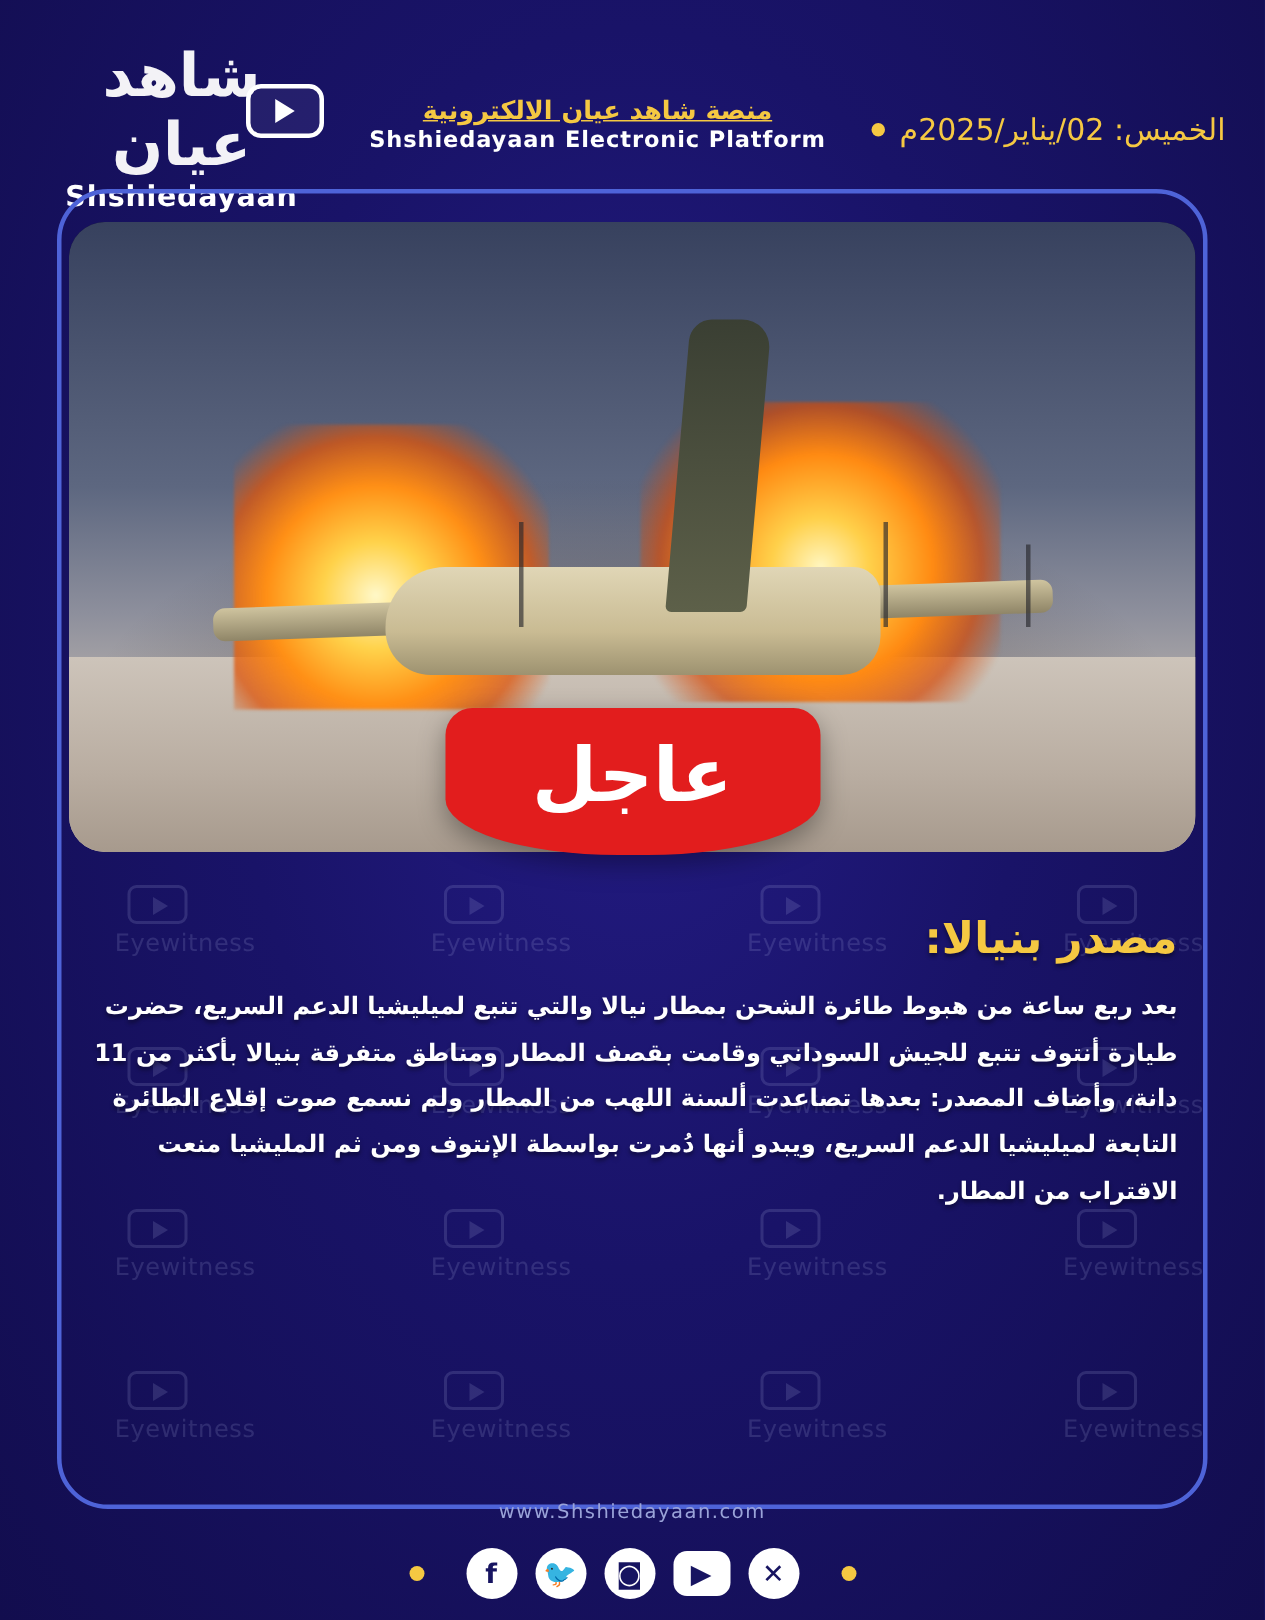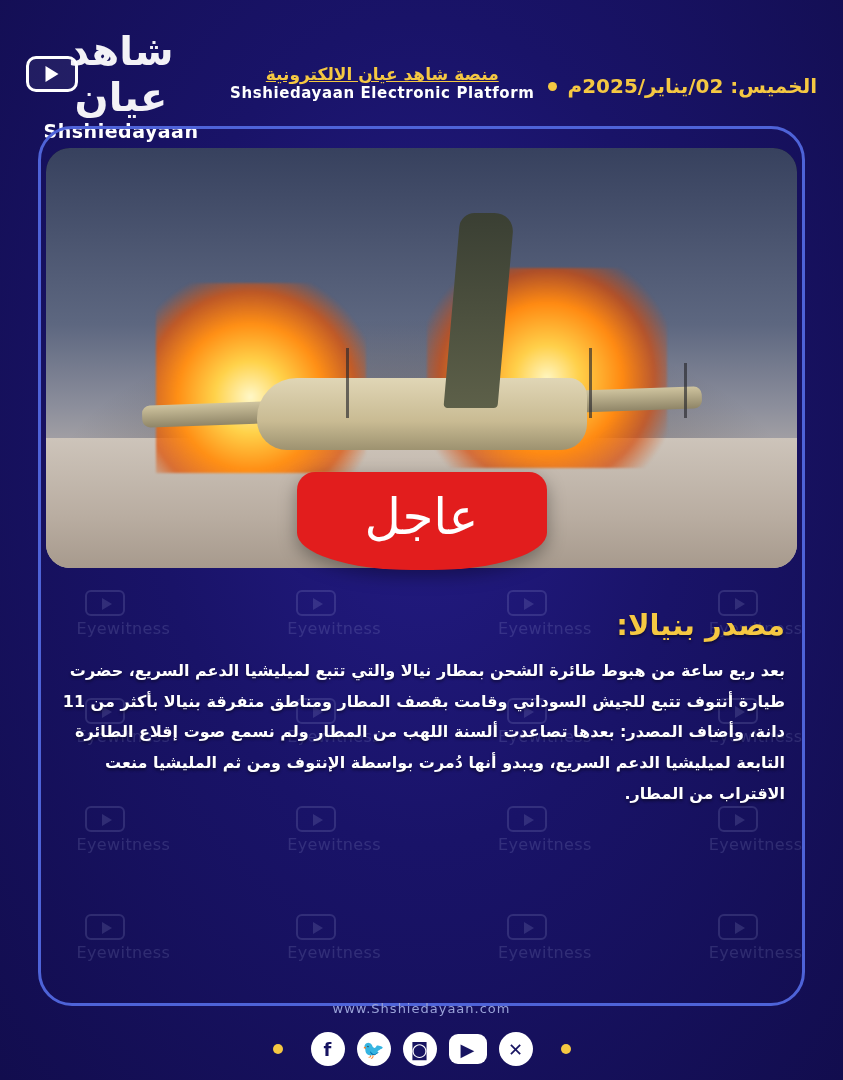--- a/index.html
+++ b/index.html
@@ -49,21 +49,21 @@
   .header {
     position: absolute; top: 0; left: 0; right: 0; height: 150px;
     padding: 26px 26px 0 26px;
     display: flex; align-items: flex-start; justify-content: space-between;
     flex-direction: row-reverse;
   }
   .brand { text-align: center; color: #ffffff; width: 190px; }
   .brand-mark {
     position: relative;
     height: 78px;
-    display: flex; align-items: center; justify-content: flex-end;
+    display: flex; align-items: center; justify-content: flex-start;
   }
   .brand-arabic {
     position: absolute; top: 2px; left: 0; right: 0;
     font-size: 40px; font-weight: bold; color: #fff;
     letter-spacing: -1px;
     opacity: .95;
   }
   .brand-play {
     position: relative;
     width: 52px; height: 36px; margin-top: 18px;
@@ -91,21 +91,21 @@
     text-decoration: underline;
   }
   .platform-en {
     margin-top: 0;
     color: #ffffff; font-size: 15px; font-weight: bold;
     letter-spacing: .6px; direction: ltr;
   }
 
   .date-wrap { display: flex; align-items: center; gap: 10px; padding-top: 48px; }
   .date-text {
-    color: #f5c842; font-size: 20px; font-weight: bold;
+    color: #f5c842; font-size: 20px; font-weight: normal;
     white-space: nowrap;
   }
   .date-dot { width: 9px; height: 9px; border-radius: 50%; background: #f5c842; }
 
   
   .frame {
     position: absolute;
     left: 38px; right: 38px; top: 126px; bottom: 74px;
     border: 3px solid #4e63d8;
     border-radius: 34px;
@@ -180,21 +180,21 @@
     position: absolute;
     left: 50%; top: 472px;
     transform: translateX(-50%);
     width: 250px; height: 98px;
     background: #e21d1d;
     border-radius: 18px 18px 46% 46% / 18px 18px 38% 38%;
     box-shadow: 0 6px 18px rgba(0,0,0,.35);
     display: flex; align-items: center; justify-content: center;
   }
   .urgent-text {
-    color: #ffffff; font-size: 50px; font-weight: normal;
+    color: #ffffff; font-size: 50px; font-weight: bold;
     letter-spacing: 2px; line-height: 1;
     margin-top: -8px;
   }
 
   
   .content {
     position: absolute;
     left: 58px; right: 58px; top: 608px;
     text-align: right;
     z-index: 3;

